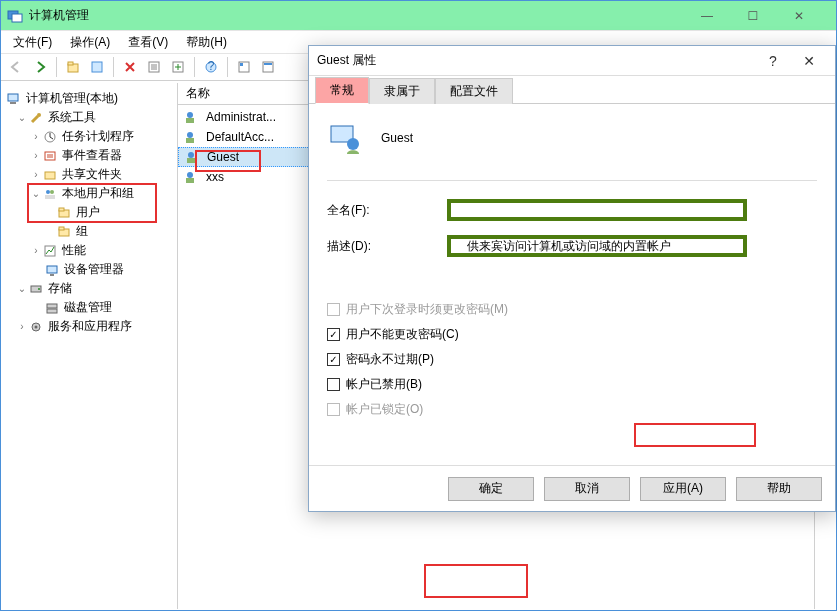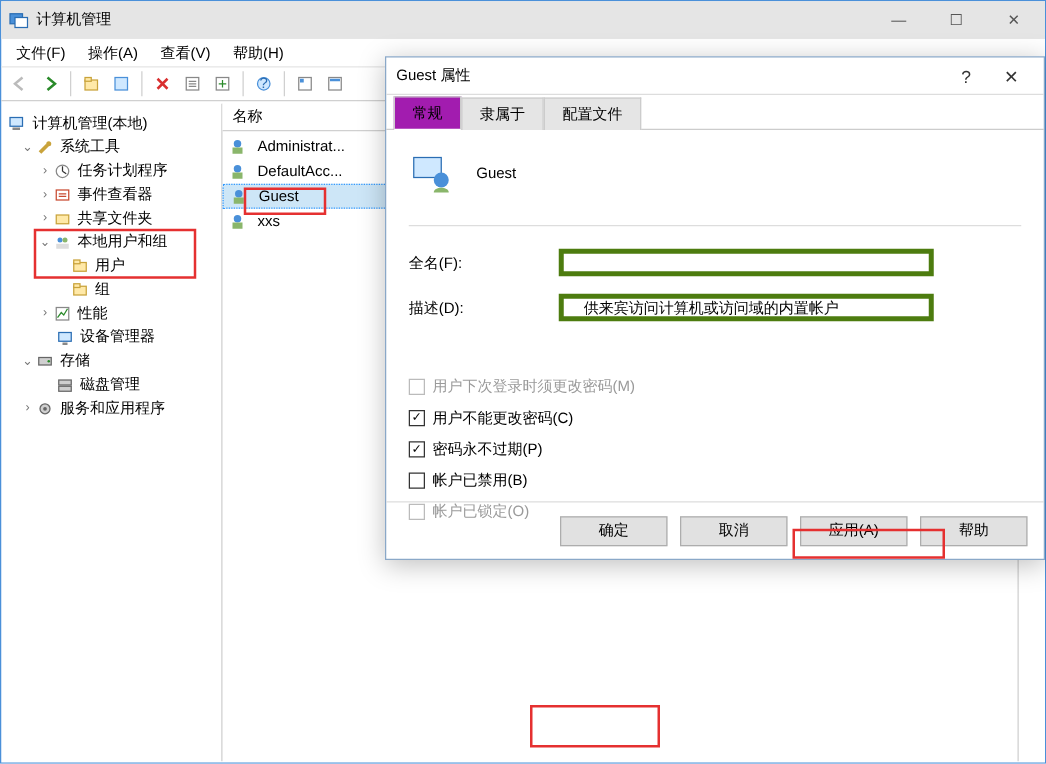--- a/index.html
+++ b/index.html
@@ -1,19 +1,19 @@
 <!DOCTYPE html>
 <html><head>
 <meta charset="utf-8">
 <style>
   *{box-sizing:border-box;font-family:"Microsoft YaHei","Segoe UI",Tahoma,sans-serif;font-size:12px;}
   body{margin:0;padding:0;background:#fff;width:837px;height:611px;position:relative;overflow:hidden;color:#000;}
   
   .main-window{position:absolute;left:0;top:0;width:837px;height:611px;border:1px solid #4a90d9;background:#fff;}
-  .titlebar{height:30px;background:#e5e5e5;display:flex;align-items:center;padding:0 2px 0 6px;border-bottom:1px solid #e5e5e5;}
+  .titlebar{height:30px;background:#86efac;display:flex;align-items:center;padding:0 14px 0 6px;border-bottom:1px solid #e5e5e5;}
   .titlebar .app-icon{width:16px;height:16px;margin-right:6px;}
   .titlebar .title{flex:1;}
   .winbtn{width:46px;height:30px;display:flex;align-items:center;justify-content:center;color:#555;}
   .menubar{height:22px;display:flex;align-items:center;padding:0 4px;gap:2px;}
   .menubar .menu{padding:2px 8px;}
   .toolbar{height:28px;border-top:1px solid #e5e5e5;border-bottom:1px solid #d0d0d0;display:flex;align-items:center;padding:0 4px;gap:2px;}
   .tb-btn{width:22px;height:22px;display:flex;align-items:center;justify-content:center;border:1px solid transparent;}
   .tb-sep{width:1px;height:20px;background:#d0d0d0;margin:0 3px;}
   .content{position:absolute;left:1px;top:82px;right:1px;bottom:1px;display:flex;}
   .left-pane{width:176px;border-right:1px solid #d0d0d0;overflow:auto;padding:4px 0;}
@@ -26,28 +26,28 @@
   .right-head{height:22px;border-bottom:1px solid #d0d0d0;}
   .arrow-row{height:22px;display:flex;align-items:center;justify-content:center;border-bottom:1px solid #eee;}
   
   .tree{padding:2px 4px;}
   .tree-row{display:flex;align-items:center;height:19px;white-space:nowrap;}
   .indent{display:inline-block;}
   .twisty{width:12px;text-align:center;color:#777;font-size:10px;}
   .tree-icon{width:16px;height:16px;margin-right:4px;display:inline-flex;align-items:center;justify-content:center;}
   .hl-red{position:absolute;border:2px solid #e53030;pointer-events:none;}
   
-  .dialog{position:absolute;left:308px;top:45px;width:528px;height:403px;border:1px solid #8aa8c8;background:#fff;box-shadow:0 4px 20px rgba(0,0,0,.25);}
+  .dialog{position:absolute;left:308px;top:45px;width:528px;height:467px;border:1px solid #8aa8c8;background:#fff;box-shadow:0 4px 20px rgba(0,0,0,.25);}
   .dlg-title{height:30px;display:flex;align-items:center;padding:0 8px;border-bottom:1px solid #ddd;}
   .dlg-title .title{flex:1;}
   .dlg-help{width:36px;text-align:center;font-size:14px;color:#333;}
   .dlg-close{width:36px;text-align:center;font-size:14px;color:#333;}
   .tabs{height:28px;display:flex;align-items:flex-end;padding:4px 6px 0 6px;border-bottom:1px solid #ccc;gap:0;}
   .tab{padding:4px 14px;border:1px solid #ccc;border-bottom:none;background:#e5e5e5;position:relative;top:1px;}
-  .tab.active{background:#a21caf;border-bottom:1px solid #fff;margin-top:16px;}
+  .tab.active{background:#fca5a5;border-bottom:1px solid #fff;margin-top:16px;}
   .dlg-body{padding:16px 18px 0 18px;position:relative;height:460px;}
   .id-row{display:flex;align-items:center;gap:18px;margin-bottom:24px;}
   .big-user-icon{width:36px;height:36px;}
   .field-row{display:flex;align-items:center;margin-bottom:14px;}
   .field-label{width:120px;}
   .field-input{width:300px;height:22px;border:4px solid #4d7c0f;padding:1px 16px;}
   .chk-row{display:flex;align-items:center;gap:6px;margin:8px 0;}
   .chk{width:13px;height:13px;border:1px solid #333;display:inline-flex;align-items:center;justify-content:center;font-size:10px;line-height:1;}
   .chk.disabled{border-color:#bbb;color:#bbb;}
   .chk-label.disabled{color:#9a9a9a;}

